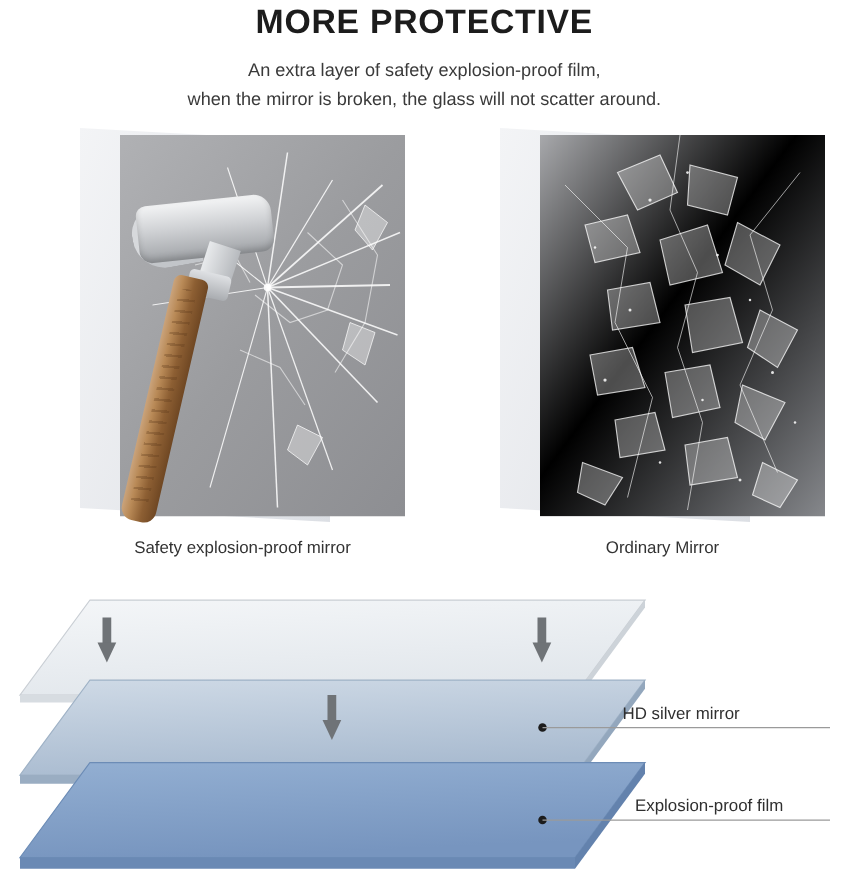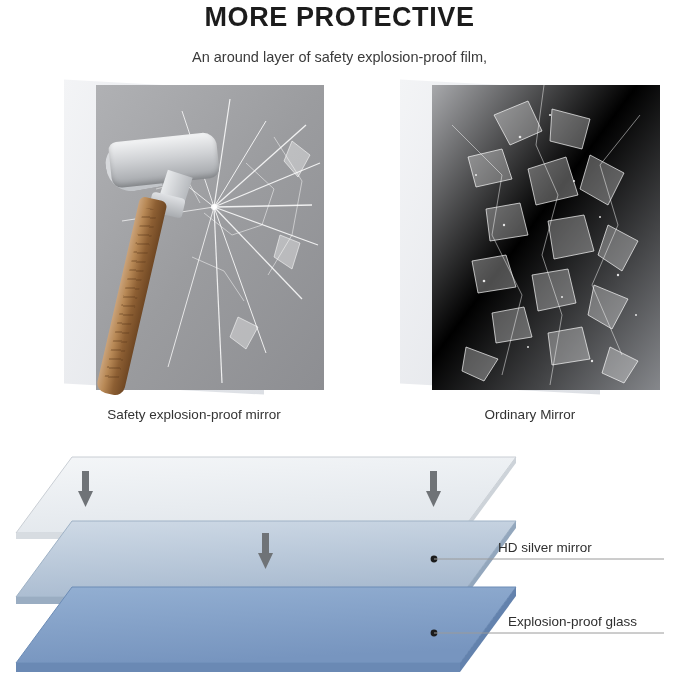--- a/index.html
+++ b/index.html
@@ -160,21 +160,22 @@
     color: #2f2f2f;
     white-space: nowrap;
   }
 </style>
 </head>
 <body>
 
 <div class="header">
   <h1 class="title">MORE PROTECTIVE</h1>
   <div class="subtitle">
-    <div>An around layer of safety explosion-proof film,</div>
+    <div>An extra layer of safety explosion-proof film,</div>
+    <div>when the mirror is broken, the glass will not scatter around.</div>
   </div>
 </div>
 
 <div class="panels">
 
   <div class="panel panel-left">
     <div class="photo-wrap">
       <div class="backing tilt-left"></div>
       <div class="photo photo-left">
         <svg width="228" height="305">
@@ -338,14 +339,14 @@
 
     <g>
       <circle cx="434" cy="118" r="3.4" fill="#1c1c1c"></circle>
       <line x1="434" y1="118" x2="664" y2="118" stroke="#9a9a9a" stroke-width="1"></line>
       <circle cx="434" cy="192" r="3.4" fill="#1c1c1c"></circle>
       <line x1="434" y1="192" x2="664" y2="192" stroke="#9a9a9a" stroke-width="1"></line>
     </g>
   </svg>
 
   <div class="layer-label" style="left:498px; top:99px;">HD silver mirror</div>
-  <div class="layer-label" style="left:508px; top:173px;">Explosion-proof glass</div>
+  <div class="layer-label" style="left:508px; top:173px;">Explosion-proof film</div>
 </div>
 
 </body></html>

